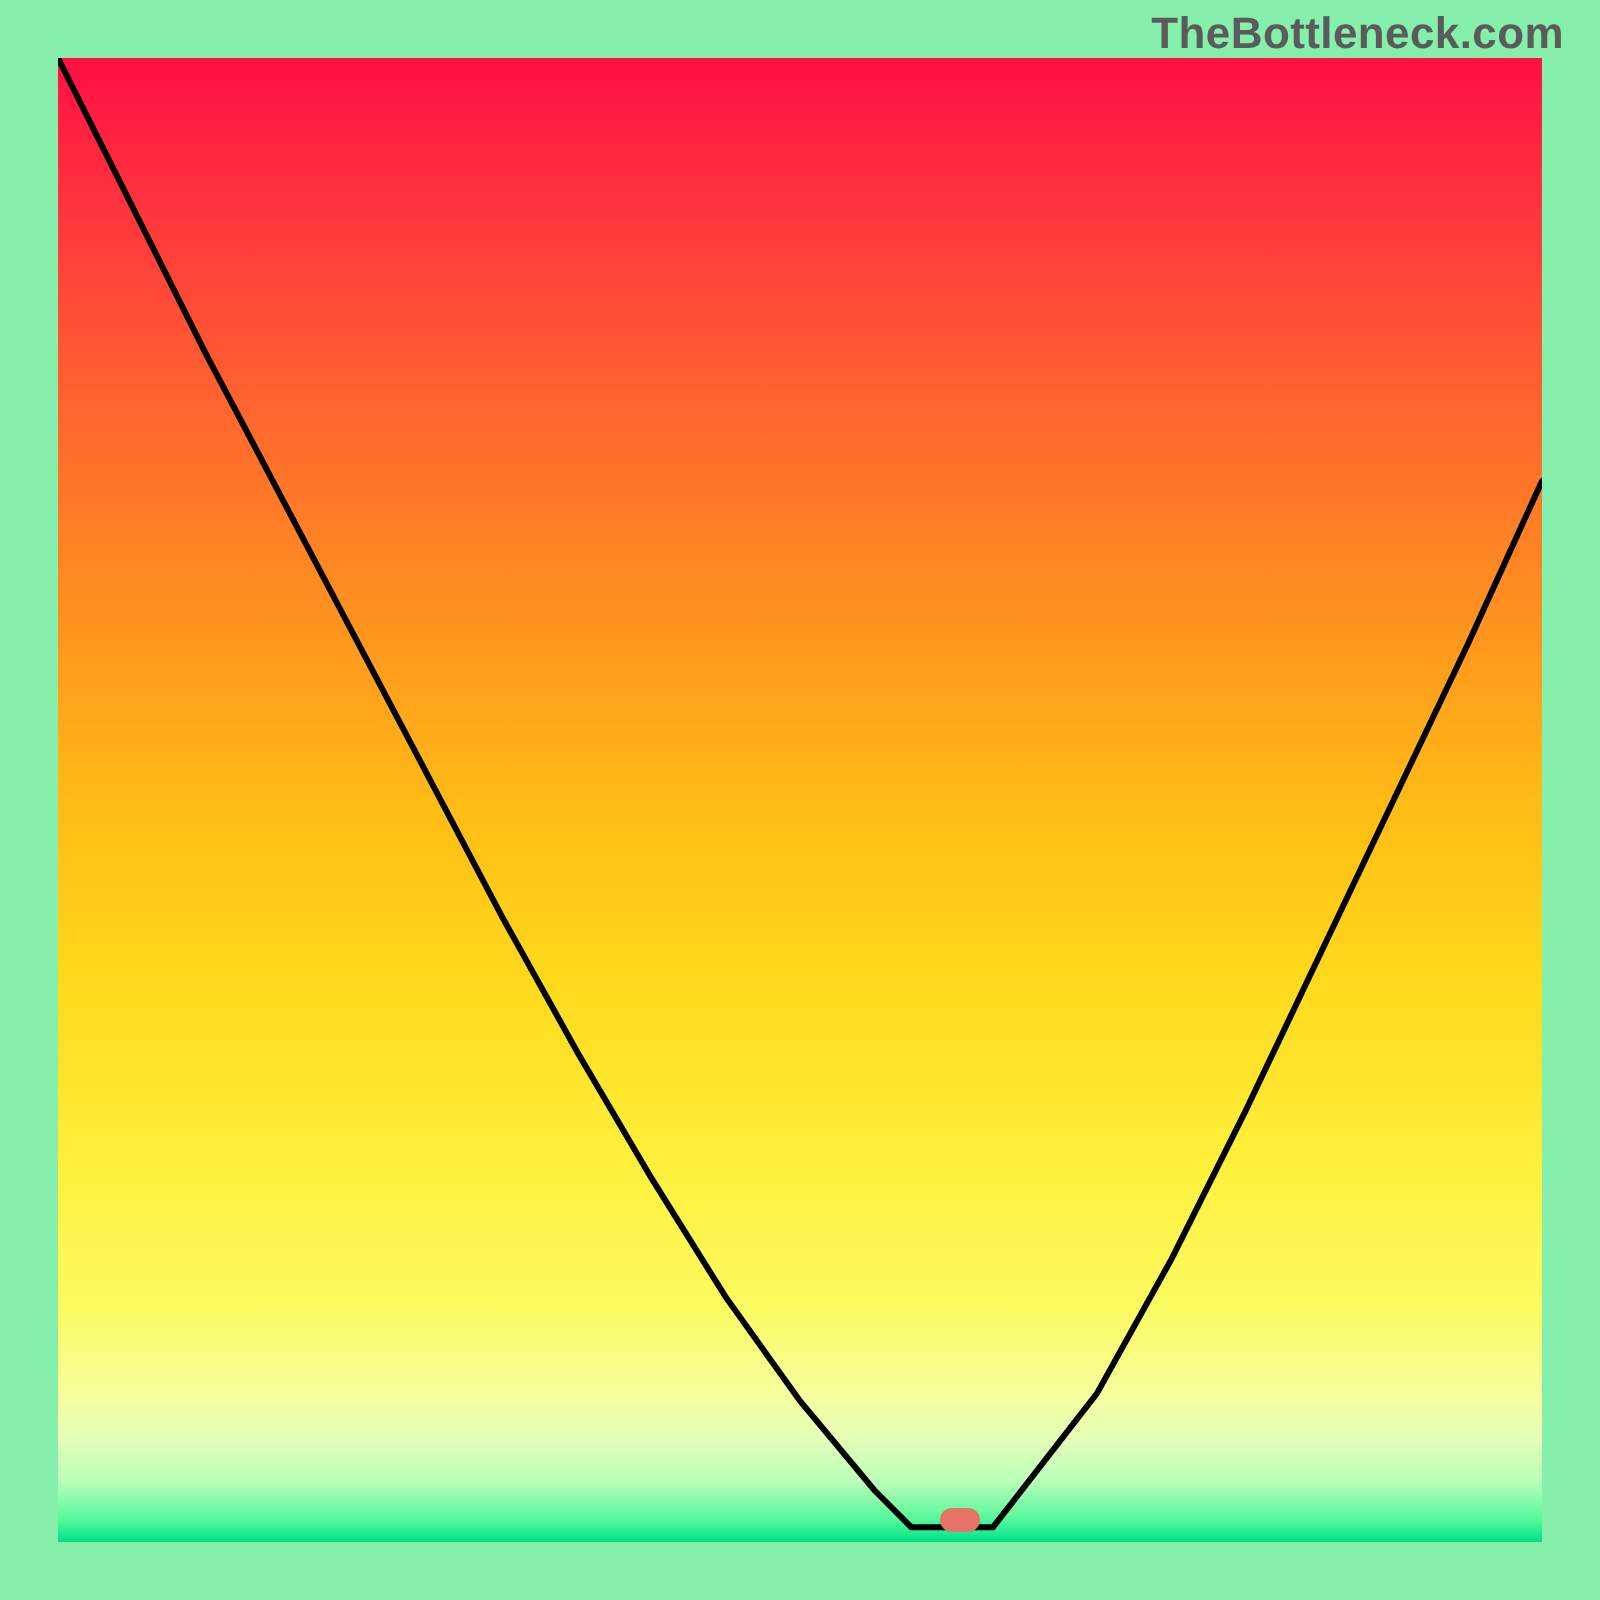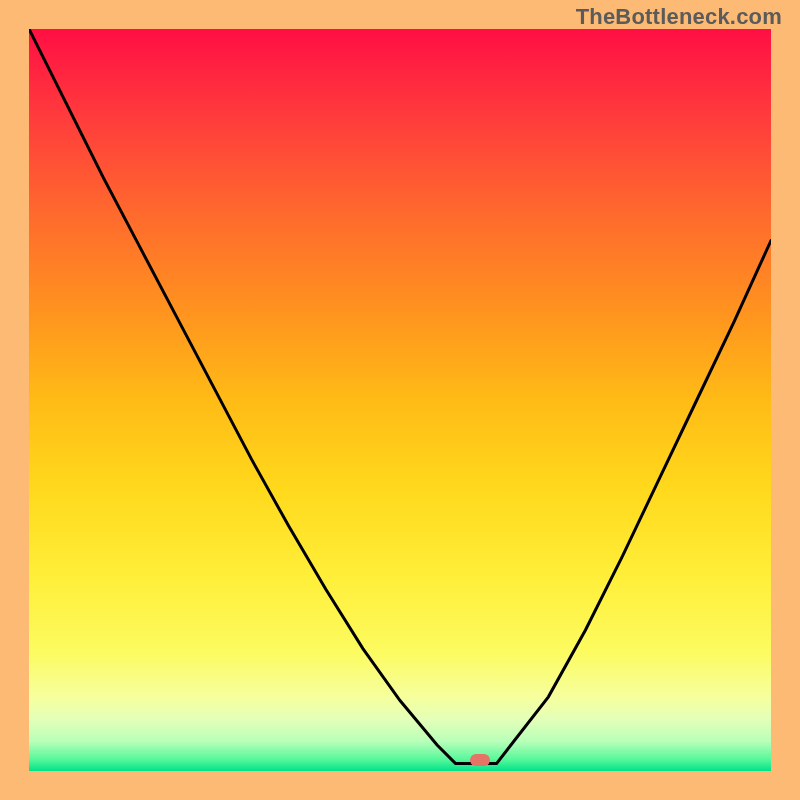--- a/index.html
+++ b/index.html
@@ -8,21 +8,21 @@
     width: 800px;
     height: 800px;
     background: #000;
     font-family: Arial, Helvetica, sans-serif;
     overflow: hidden;
   }
   .frame {
     position: relative;
     width: 800px;
     height: 800px;
-    background: #fdba74;
+    background: #86efac;
   }
   .watermark {
     position: absolute;
     top: 4px;
     right: 18px;
     color: #5b5b5b;
     font-size: 22px;
     font-weight: 600;
     letter-spacing: 0.2px;
     z-index: 10;

